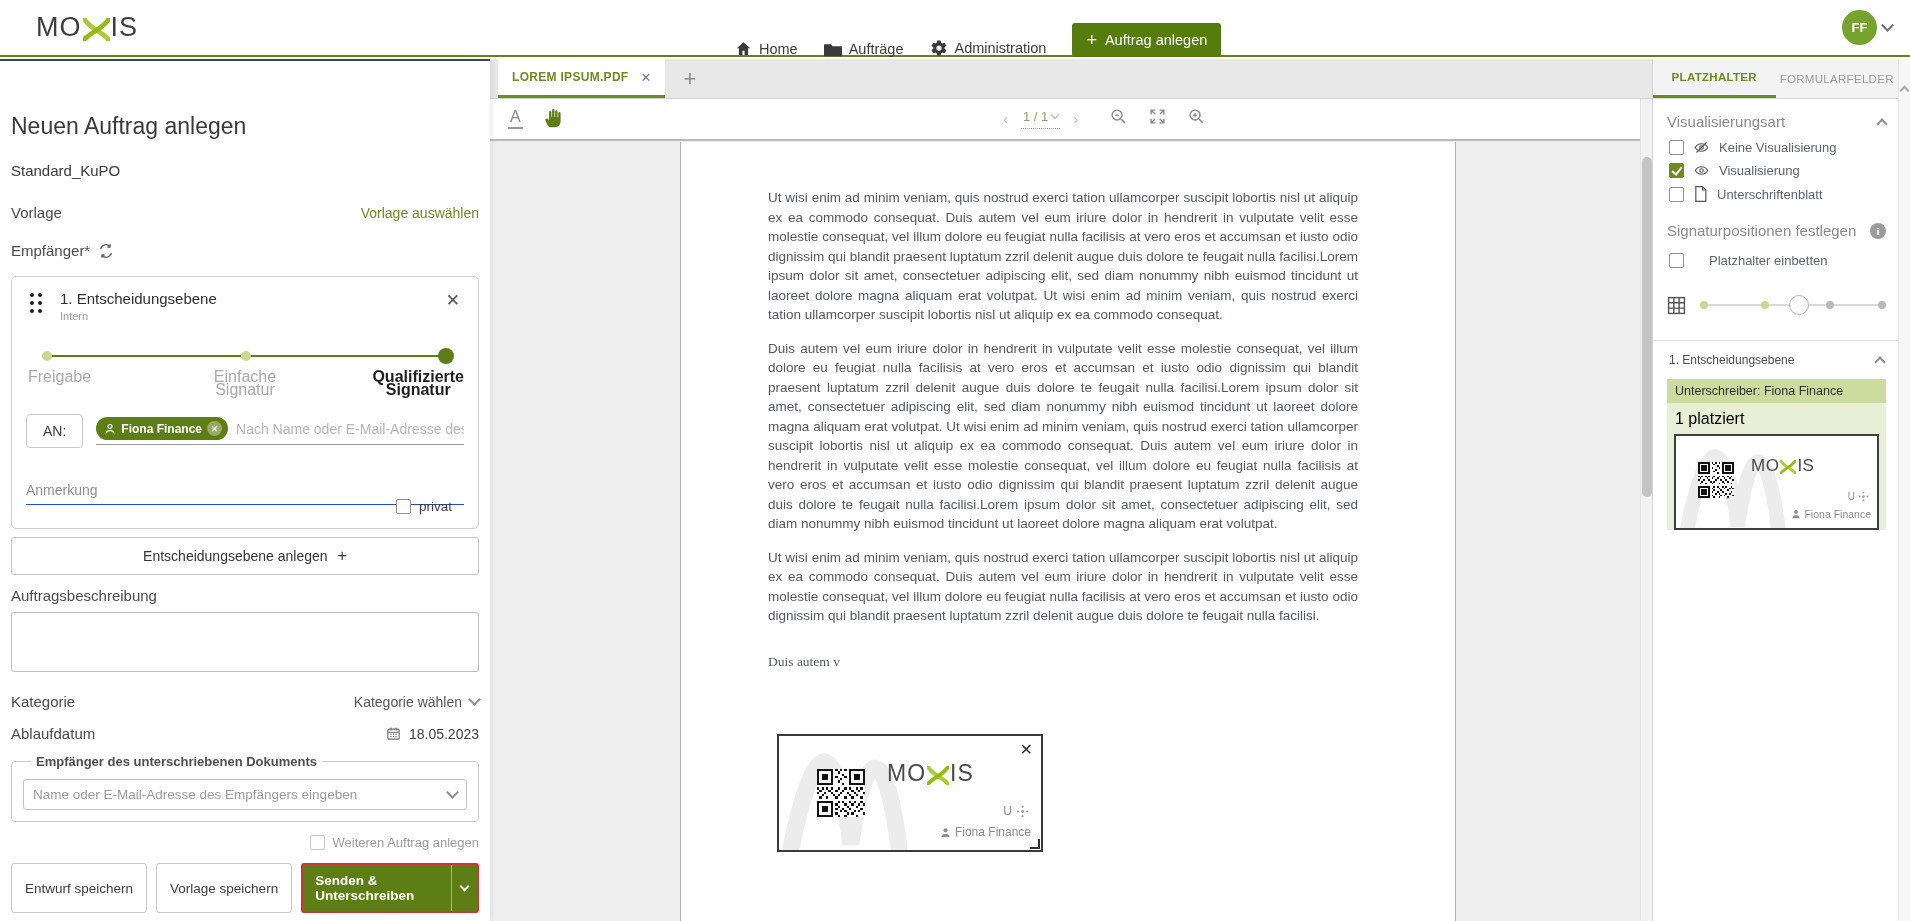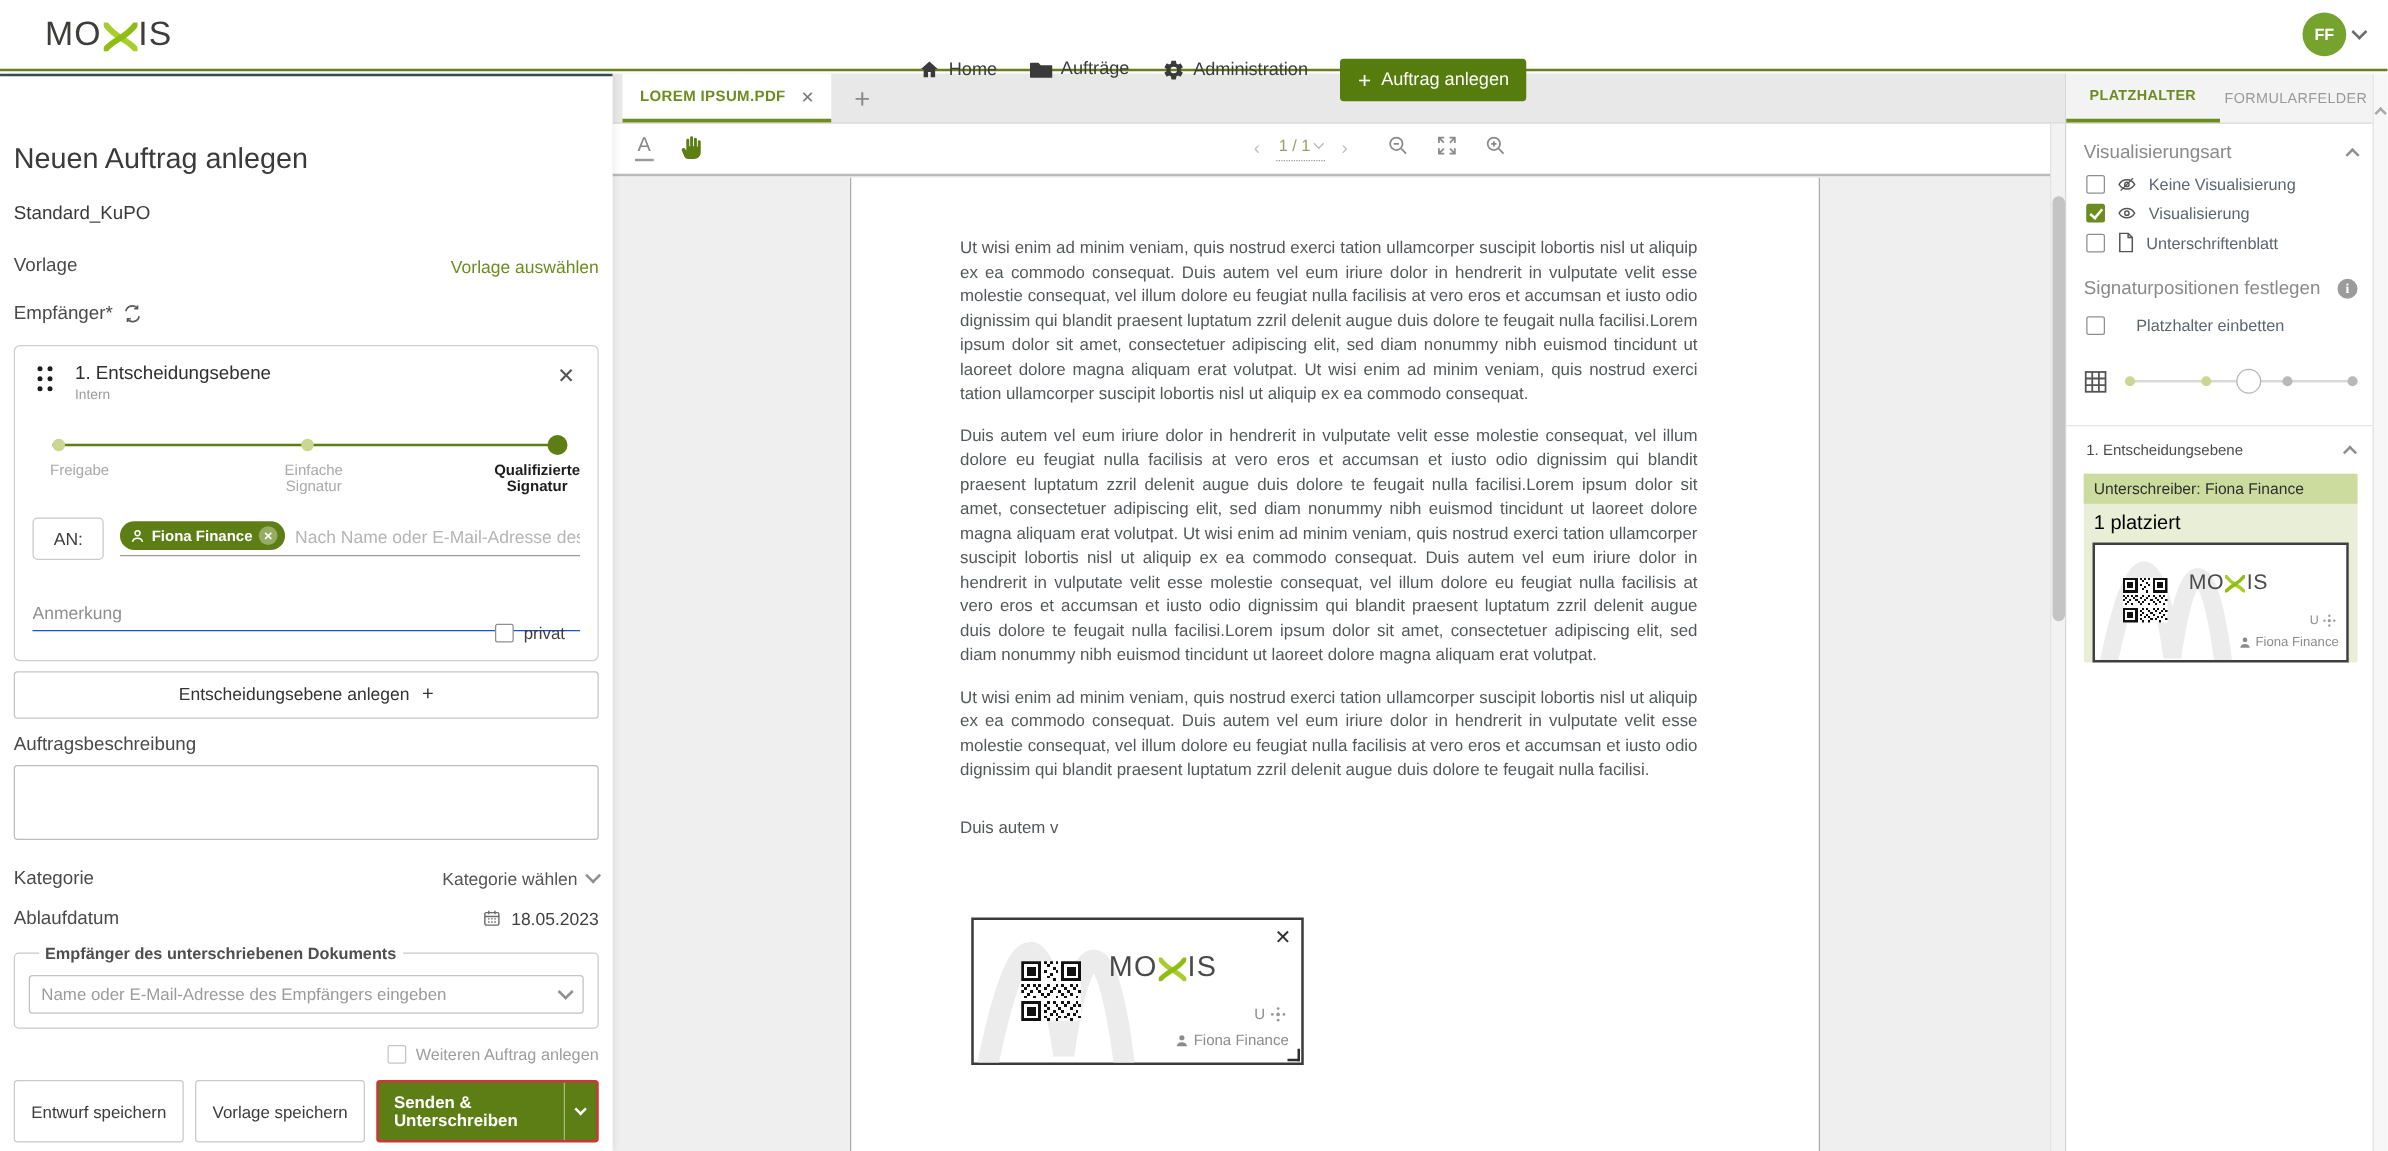--- a/index.html
+++ b/index.html
@@ -5,21 +5,21 @@
   * { margin:0; padding:0; box-sizing:border-box; }
   html,body { width:1910px; height:921px; overflow:hidden; background:#fff;
               font-family:"Liberation Sans", sans-serif; color:#3c3c3c; }
 
   
   .app-header { position:absolute; top:0; left:0; width:1910px; height:57px; background:#fff;
                 border-bottom:2px solid #68801c; z-index:20; }
   .logo { position:absolute; left:36px; top:12px; display:flex; align-items:center; }
   .logo .lt { font-size:27px; letter-spacing:1px; color:#3d3d3b; font-weight:500; }
   .logo svg { margin:4px 1px 0 1px; }
-  .main-nav { position:absolute; left:735px; top:0; height:57px; display:flex; align-items:flex-start; gap:26px;margin-top:47px; }
+  .main-nav { position:absolute; left:735px; top:0; height:57px; display:flex; align-items:flex-end; gap:26px; }
   .nav-item { display:flex; align-items:center; gap:7px; font-size:14.5px; color:#3c3c3c; cursor:pointer; }
   .nav-item svg { display:block; }
   .btn-create { display:flex; align-items:center; gap:8px; background:#567c0e; color:#fff;
                 font-size:14.5px; padding:9px 14px; border-radius:3px; cursor:pointer; }
   .btn-create .plus { font-size:18px; line-height:12px; font-weight:400; }
   .user-area { position:absolute; right:18px; top:10px; display:flex; align-items:center; gap:6px; }
   .avatar { width:35px; height:35px; border-radius:50%; background:#76a22e; color:#fff;
             font-size:13px; font-weight:bold; display:flex; align-items:center; justify-content:center; cursor:pointer; }
   .chev-dn { width:9px; height:9px; border-right:2px solid #6c6c6c; border-bottom:2px solid #6c6c6c;
              transform:rotate(45deg); margin-top:-4px; cursor:pointer; }
@@ -40,21 +40,21 @@
   .drag-dots { width:16px; margin:3px 14px 0 4px; display:grid; grid-template-columns:4px 4px; gap:4px; cursor:grab; }
   .drag-dots i { width:4px; height:4px; border-radius:50%; background:#1c1c1c; }
   .lc-title { font-size:15px; color:#2f2f2f; }
   .lc-sub { font-size:11px; color:#9b9b9b; margin-top:3px; }
   .lc-close { margin-left:auto; font-size:17px; color:#555; cursor:pointer; padding:0 4px; }
 
   .stepper { position:relative; margin:26px 8px 0 10px; height:16px; }
   .stepper .line { position:absolute; top:7px; left:6px; right:6px; height:2px; background:#5d7e14; }
   .dot { position:absolute; top:3px; width:10px; height:10px; border-radius:50%; background:#c9d88e; cursor:pointer; }
   .dot.big { top:0; width:16px; height:16px; background:#5d7e14; }
-  .step-labels { position:relative; margin:6px 0 0 12px; height:32px; font-size:12px; color:#a9a9a9; }
+  .step-labels { position:relative; margin:6px 0 0 0; height:32px; font-size:16px; color:#a9a9a9; }
   .sl { position:absolute; top:0; line-height:13px; cursor:pointer; }
   .sl.active { color:#1d1d1d; font-weight:bold; text-align:center; }
 
   .an-row { display:flex; align-items:center; margin-top:12px; }
   .an-btn { border:1px solid #c9c9c9; border-radius:4px; font-size:14px; color:#3c3c3c;
             padding:8px 16px; cursor:pointer; background:#fff; }
   .recip-wrap { flex:1; margin-left:13px; border-bottom:1px solid #9a9a9a; display:flex; align-items:center; padding-bottom:4px; }
   .chip { display:flex; align-items:center; gap:5px; background:#5d7e14; color:#fff; border-radius:13px;
           padding:4px 6px 4px 8px; font-size:12px; font-weight:bold; white-space:nowrap; cursor:pointer; }
   .chip .x { width:15px; height:15px; border-radius:50%; background:rgba(255,255,255,.35); color:#fff;
@@ -120,21 +120,21 @@
             align-items:center; gap:4px; cursor:pointer; }
   .pg-num i { width:6px; height:6px; border-right:1.5px solid #b5b5b5; border-bottom:1.5px solid #b5b5b5;
               transform:rotate(45deg); margin-top:-3px; }
   .zoom-tools { position:absolute; left:620px; top:9px; display:flex; align-items:center; gap:22px; }
   .ztool { cursor:pointer; }
   .viewer { position:absolute; top:83px; left:0; right:12px; bottom:0; background:#efefef; overflow:hidden; }
   .pdf-page { position:absolute; left:190px; top:0; width:776px; bottom:-1px; background:#fff;
               border-left:1px solid #adadad; border-right:1px solid #adadad; }
   .pdf-text { padding:46px 97px 0 87px; font-size:13.5px; line-height:19.5px; color:#54575b; text-align:justify; }
   .pdf-text p { margin-bottom:14px; }
-  .pdf-text p.last { margin-top:26px; }
+  .pdf-text p.last { margin-top:26px;font-family:Liberation Serif, serif; }
   .v-scrollbar { position:absolute; top:40px; right:0; width:12px; bottom:0; background:#f2f2f2; border-left:1px solid #e2e2e2; }
   .v-scrollbar .thumb { position:absolute; top:58px; left:1px; width:10px; height:340px; background:#c4c4c4; border-radius:5px; cursor:pointer; }
 
   
   .sig-widget { position:absolute; left:96px; top:592px; width:266px; height:118px; background:#fff;
                 border:2px solid #3a3a3a; overflow:hidden; cursor:move; }
   .sig-widget .wm, .sig-preview .wm { position:absolute; left:-6px; top:-10px; pointer-events:none; }
   .sig-close { position:absolute; right:8px; top:4px; font-size:16px; color:#2f2f2f; cursor:pointer; z-index:3; }
   .sig-qr { position:absolute; left:38px; top:33px; z-index:2; }
   .sig-logo { position:absolute; left:108px; top:24px; display:flex; align-items:center; z-index:2; }

